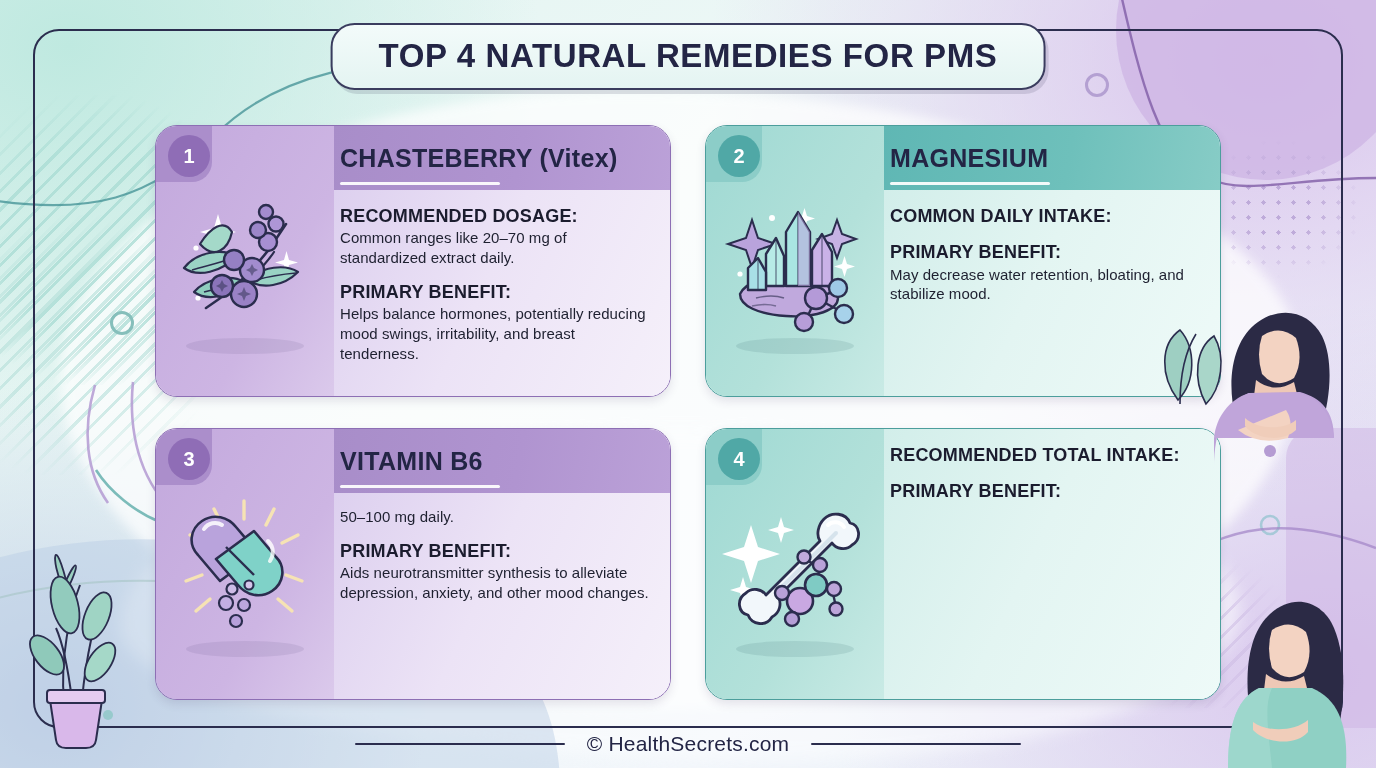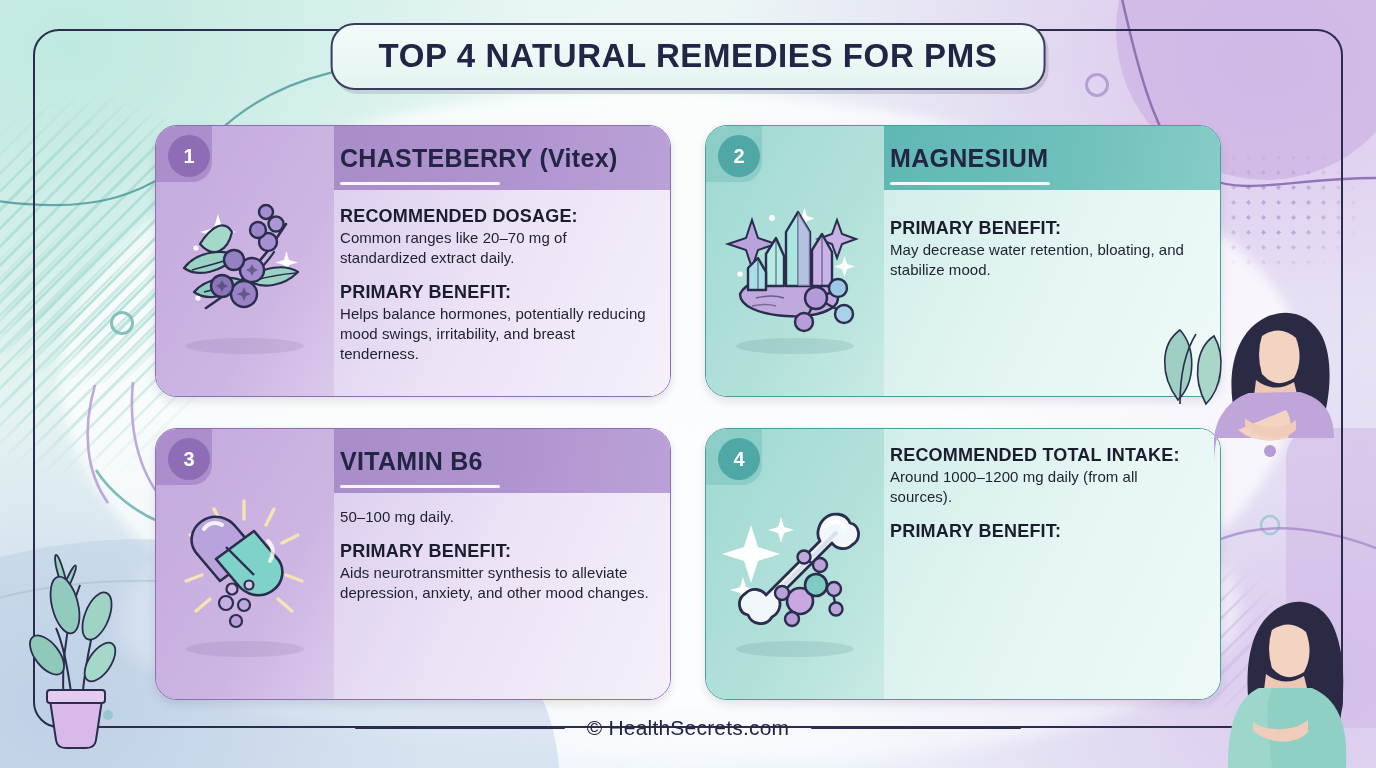--- a/index.html
+++ b/index.html
@@ -208,21 +208,21 @@
     letter-spacing: .2px; line-height: 1.35;
   }
   .f-value {
     font-size: 15px; color: #1e2030; line-height: 1.32;
     letter-spacing: .05px;
   }
 
   
   .footer {
     position: absolute;
-    left: 0; right: 0; bottom: 28px;
+    left: 0; right: 0; bottom: 12px;
     display: flex; align-items: center; justify-content: center;
     gap: 22px;
     z-index: 7;
   }
   .footer .rule { width: 210px; height: 2.4px; background: #2b2d4e; border-radius: 2px; }
   .footer .credit {
     font-size: 21px; color: #232545; letter-spacing: .2px; white-space: nowrap;
   }
 
   
@@ -424,20 +424,21 @@
         </svg>
       </div>
 
       <div class="content">
         <div class="card-head">
           <h2>MAGNESIUM</h2>
           <div class="head-rule"></div>
         </div>
         <div class="card-body">
           <div class="field">
+            <div class="f-label">COMMON DAILY INTAKE:</div>
           </div>
           <div class="field">
             <div class="f-label">PRIMARY BENEFIT:</div>
             <div class="f-value">May decrease water retention, bloating, and stabilize mood.</div>
           </div>
         </div>
       </div>
     </div>
   </div>
 
@@ -531,21 +532,20 @@
           <circle cx="100" cy="76" r="7" fill="#b9a2d8" stroke="#2b2d4e" stroke-width="2.4"></circle>
           <circle cx="116" cy="120" r="6.5" fill="#bca5d9" stroke="#2b2d4e" stroke-width="2.4"></circle>
           <circle cx="84" cy="68" r="6.5" fill="#c0a9db" stroke="#2b2d4e" stroke-width="2.4"></circle>
         </svg>
       </div>
 
       <div class="content">
         <div class="card-body">
           <div class="field">
             <div class="f-label">RECOMMENDED TOTAL INTAKE:</div>
-            <div class="f-value">Around 1000–1200 mg daily (from all sources).</div>
           </div>
           <div class="field">
             <div class="f-label">PRIMARY BENEFIT:</div>
           </div>
         </div>
       </div>
     </div>
   </div>
 
 </div>

